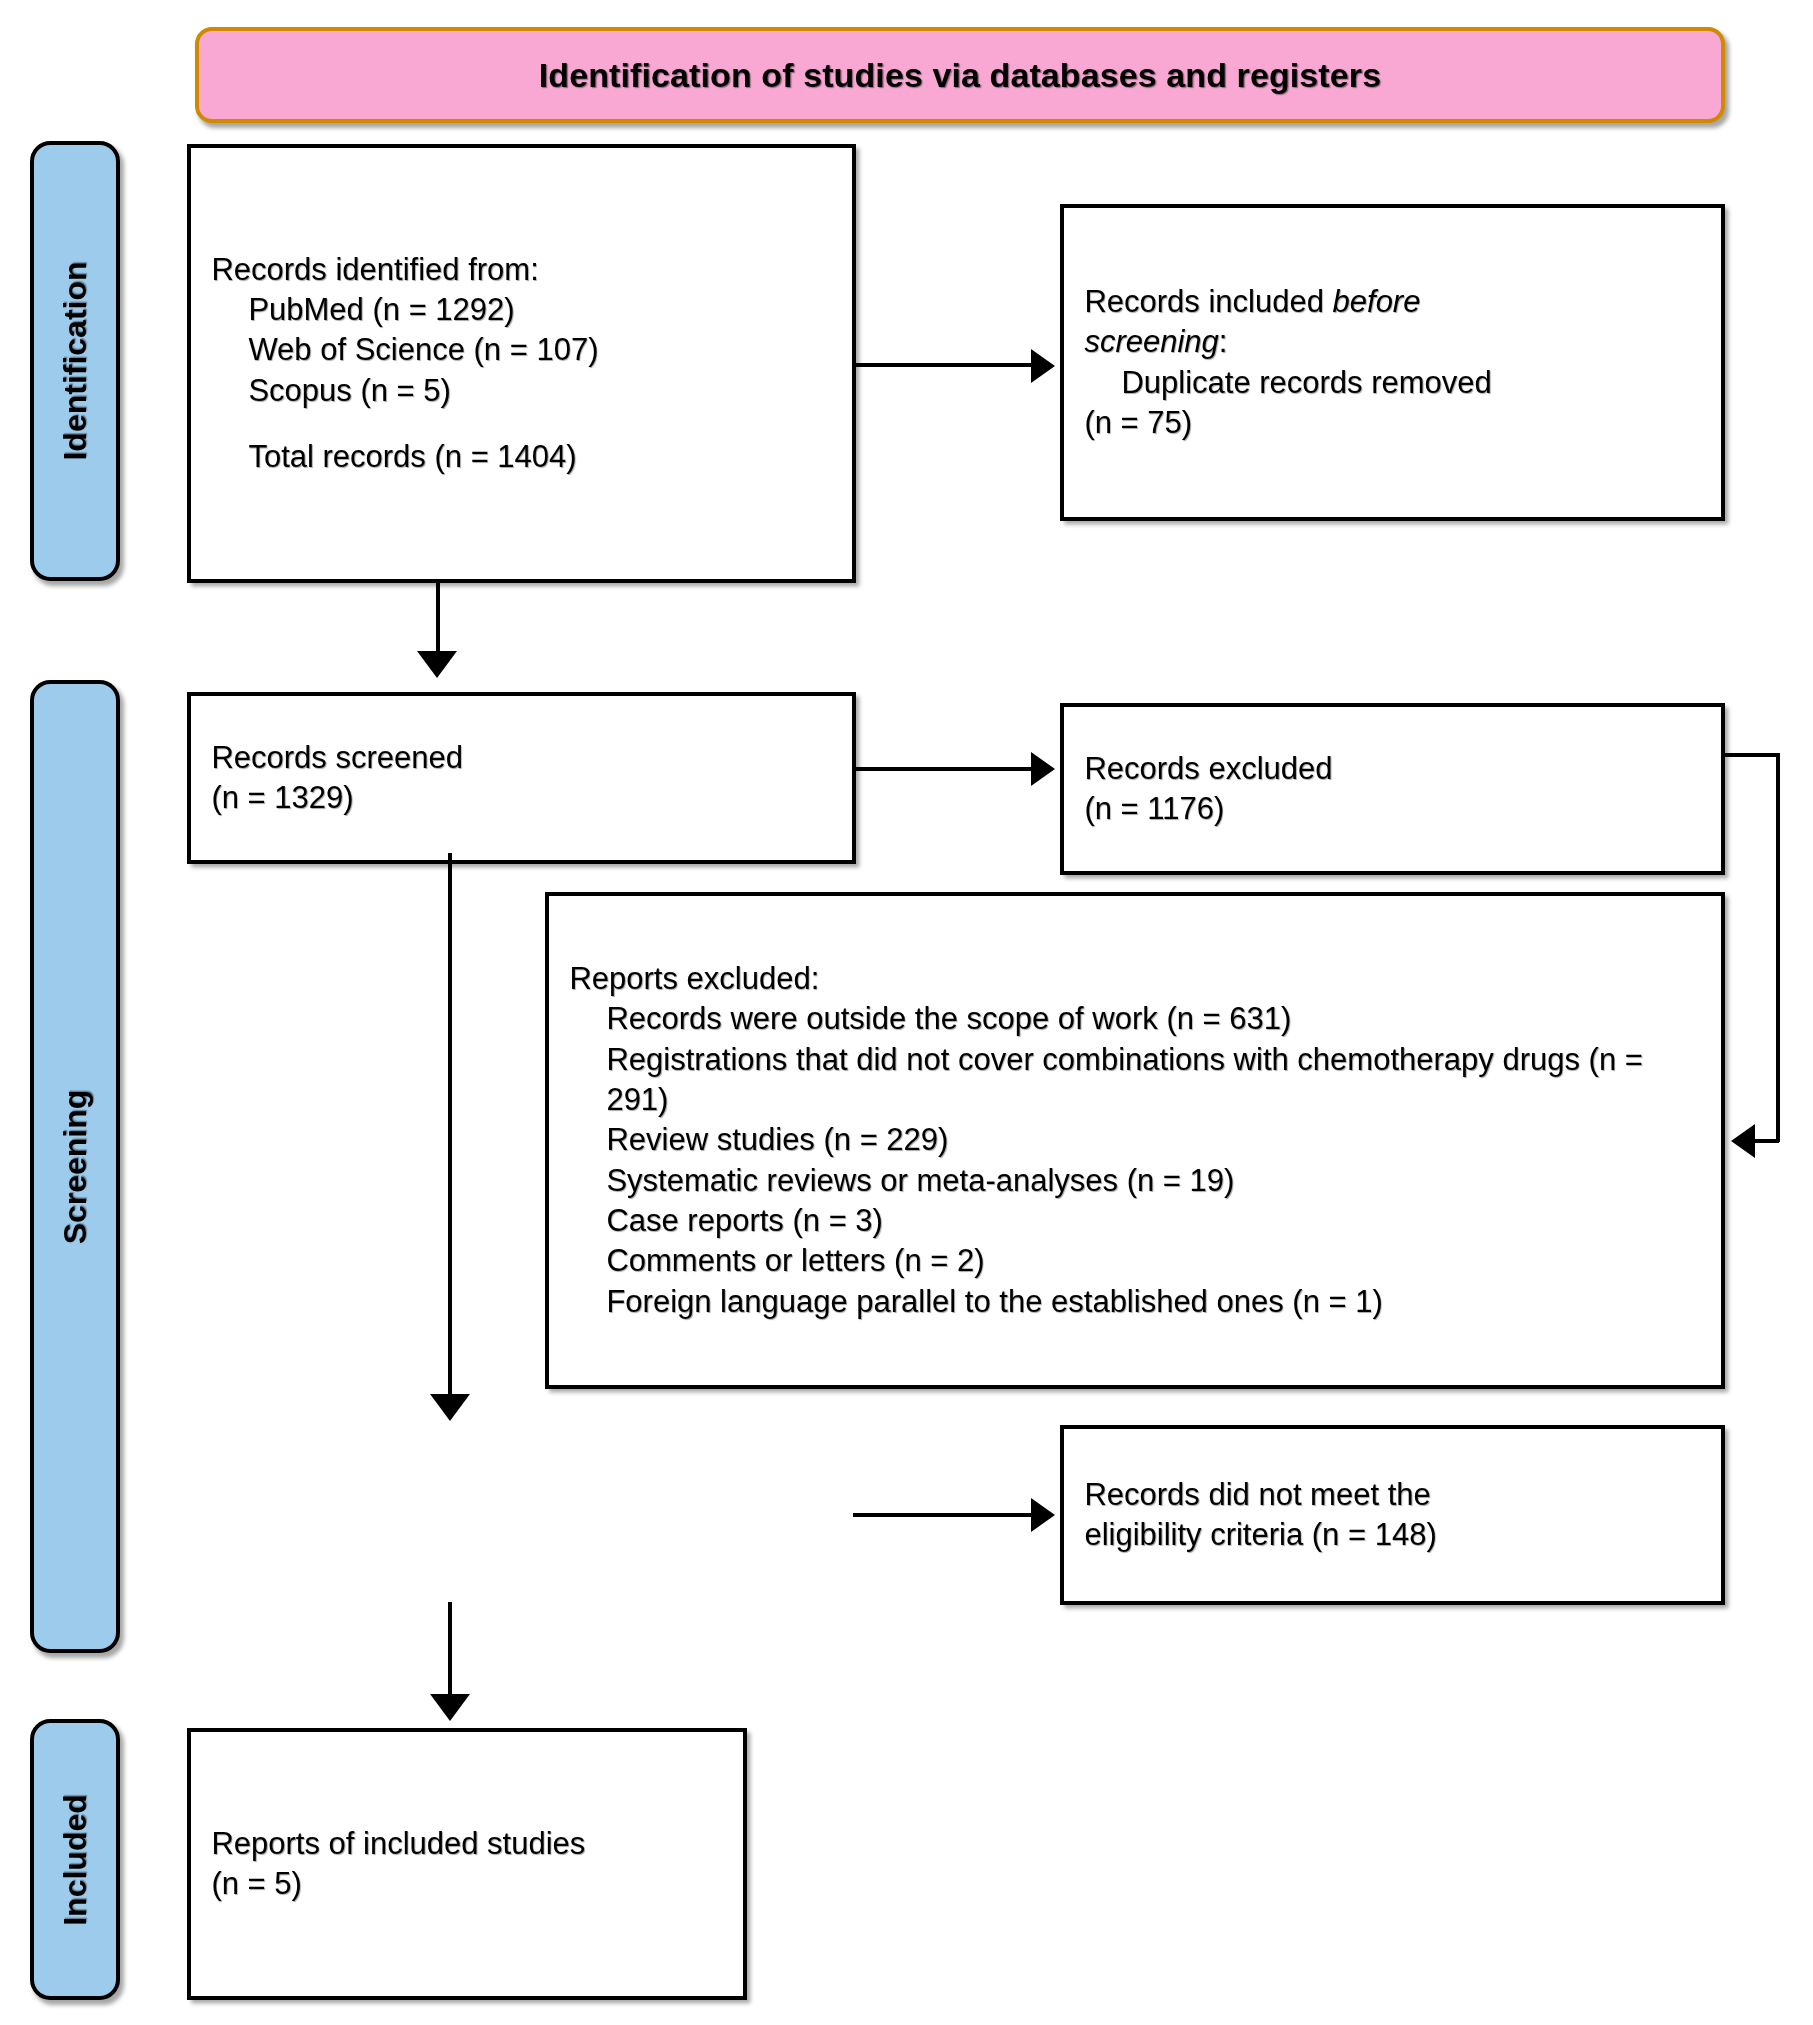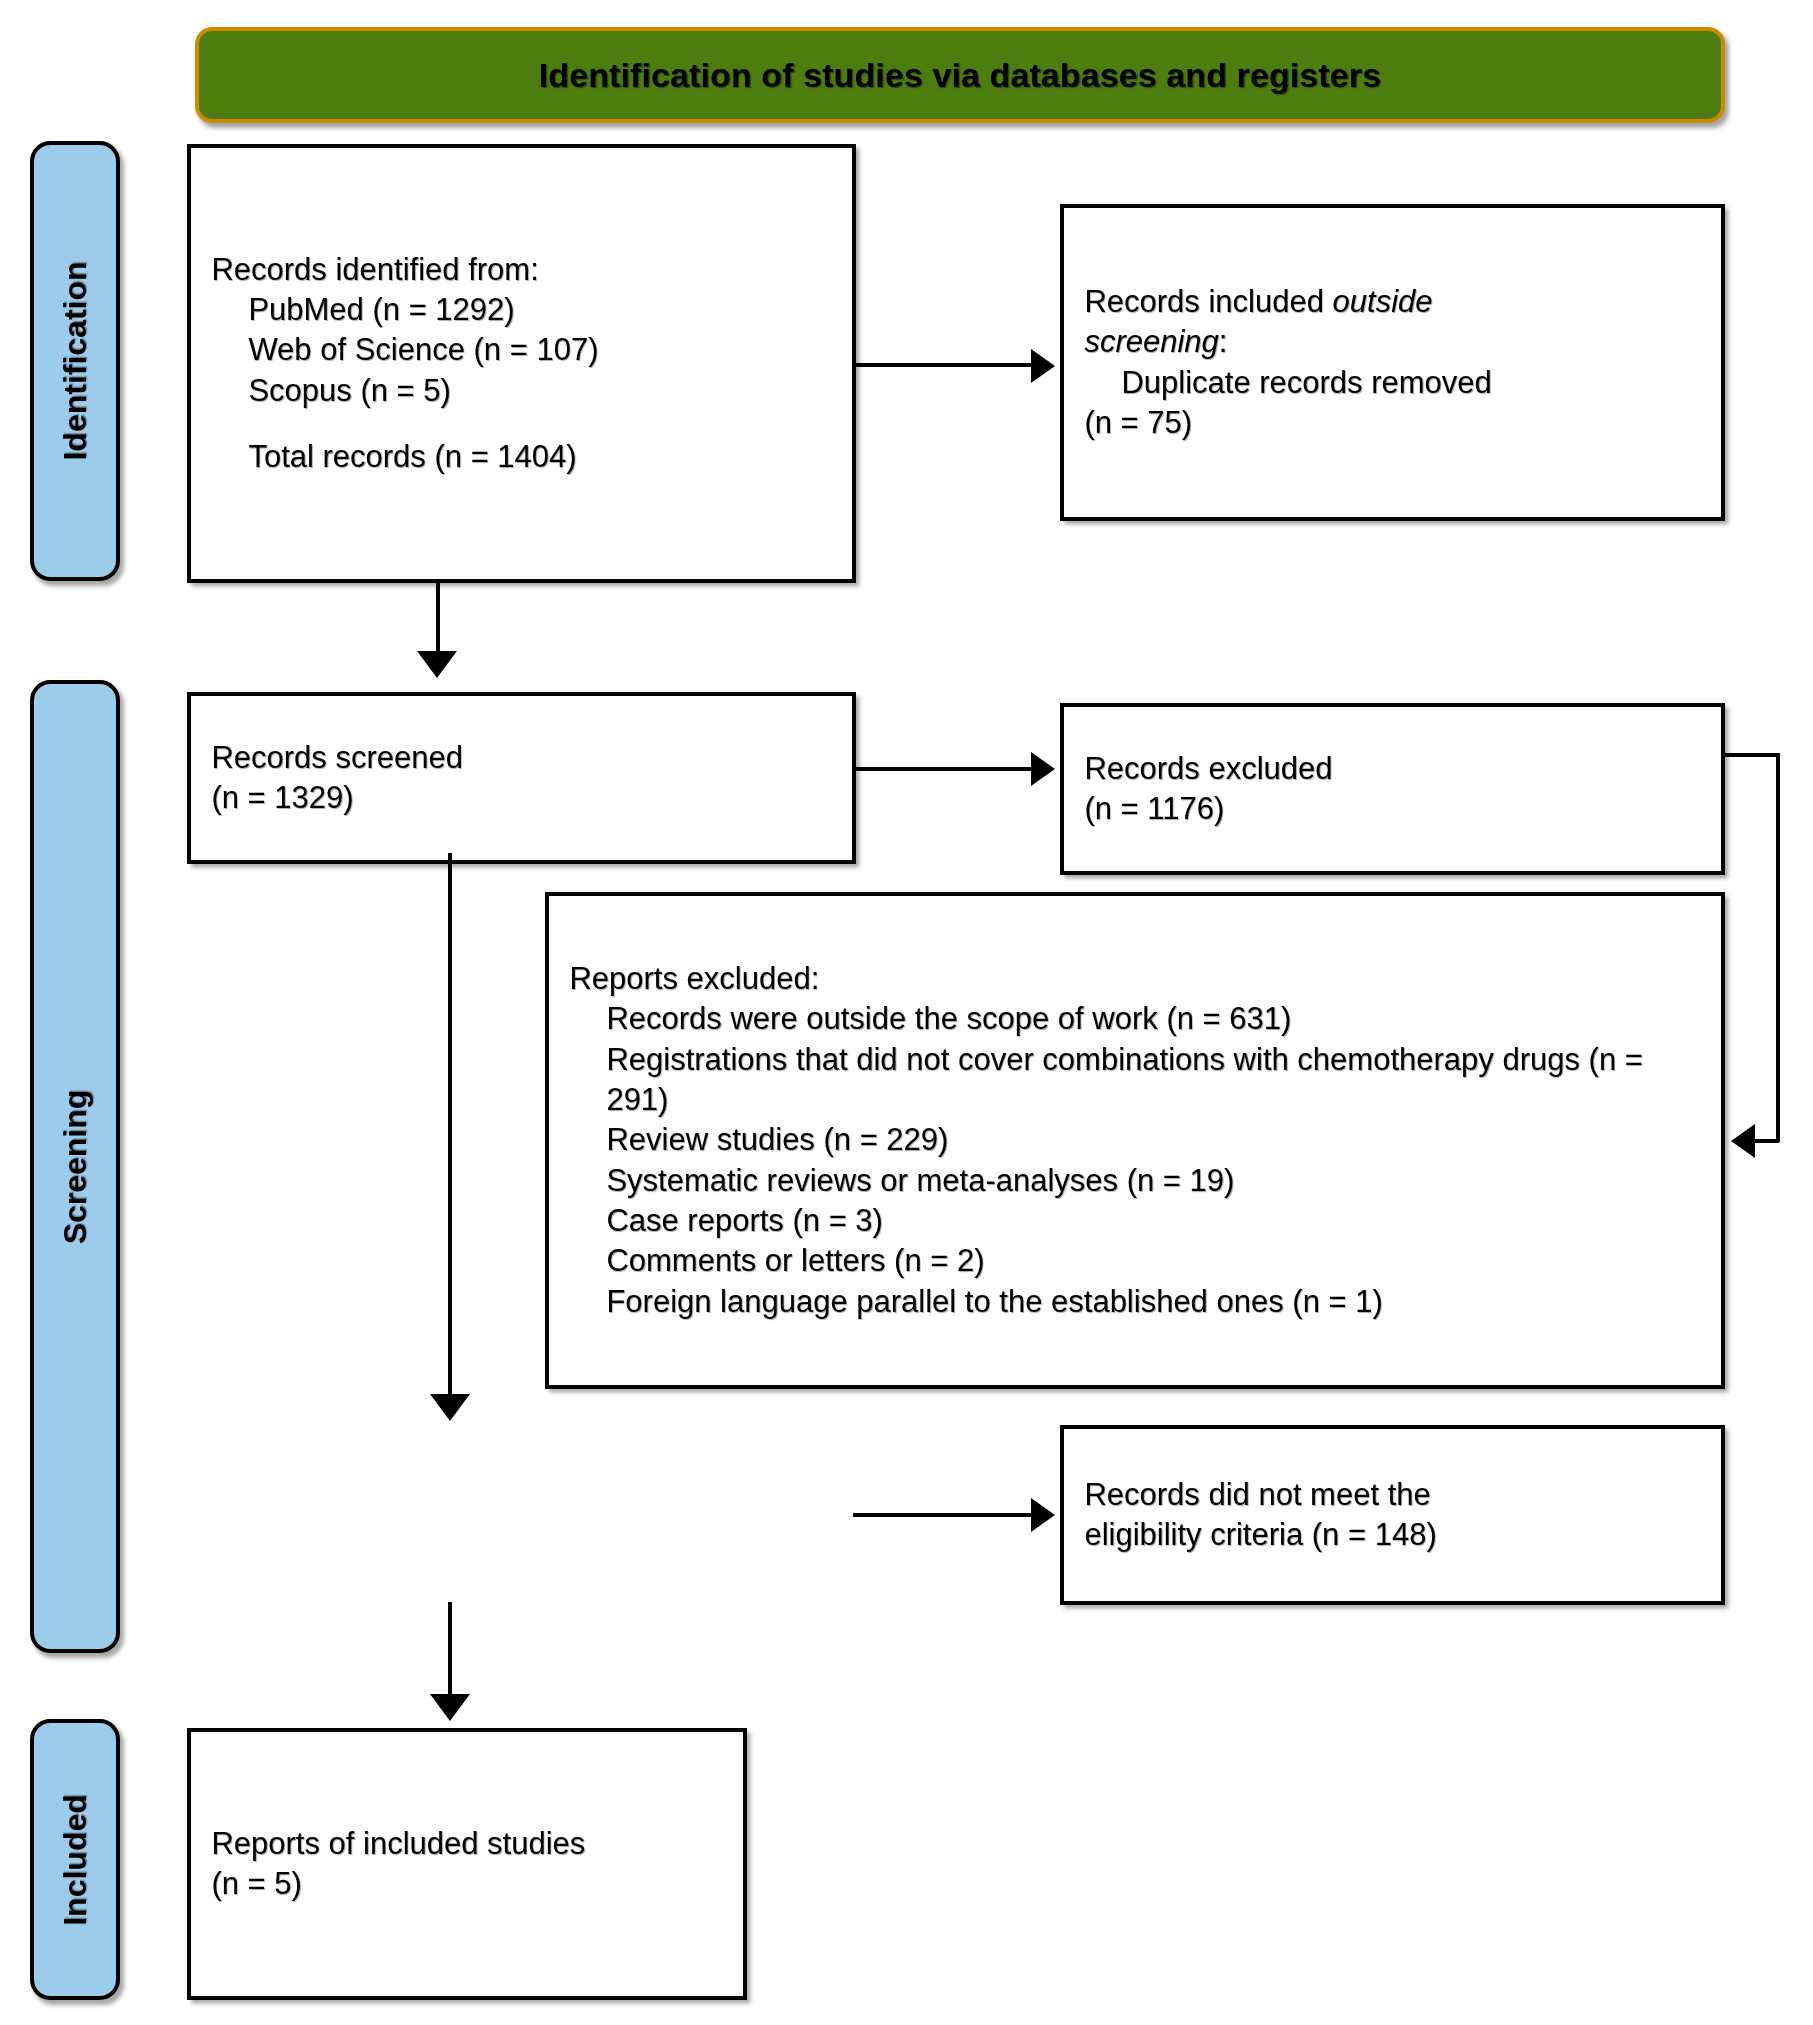--- a/index.html
+++ b/index.html
@@ -17,21 +17,21 @@
     overflow: hidden;
   }
 
   
   .header-banner {
     position: absolute;
     left: 195px;
     top: 27px;
     width: 1530px;
     height: 96px;
-    background: #4d7c0f;
+    background: #f9a8d4;
     border: 4.2px solid #D08A00;
     border-radius: 17px;
     box-sizing: border-box;
     display: flex;
     align-items: center;
     justify-content: center;
     box-shadow: 3.6px 4.2px 4.2px rgba(0,0,0,0.35);
   }
   .header-banner .title {
     font-size: 34px;
@@ -164,21 +164,21 @@
       <span class="ln indent">PubMed (n = 1292)</span>
       <span class="ln indent">Web of Science (n = 107)</span>
       <span class="ln indent">Scopus (n = 5)</span>
       <span class="gap"></span>
       <span class="ln indent">Total records (n = 1404)</span>
     </div>
   </div>
 
   <div class="flow-box" id="box-removed">
     <div class="box-text">
-      <span class="ln"><span>Records included </span><span class="ital">outside</span></span>
+      <span class="ln"><span>Records included </span><span class="ital">before</span></span>
       <span class="ln"><span class="ital">screening</span><span>:</span></span>
       <span class="ln indent">Duplicate records removed</span>
       <span class="ln">(n = 75)</span>
     </div>
   </div>
 
   <div class="flow-box" id="box-screened">
     <div class="box-text">
       <span class="ln">Records screened</span>
       <span class="ln">(n = 1329)</span>

